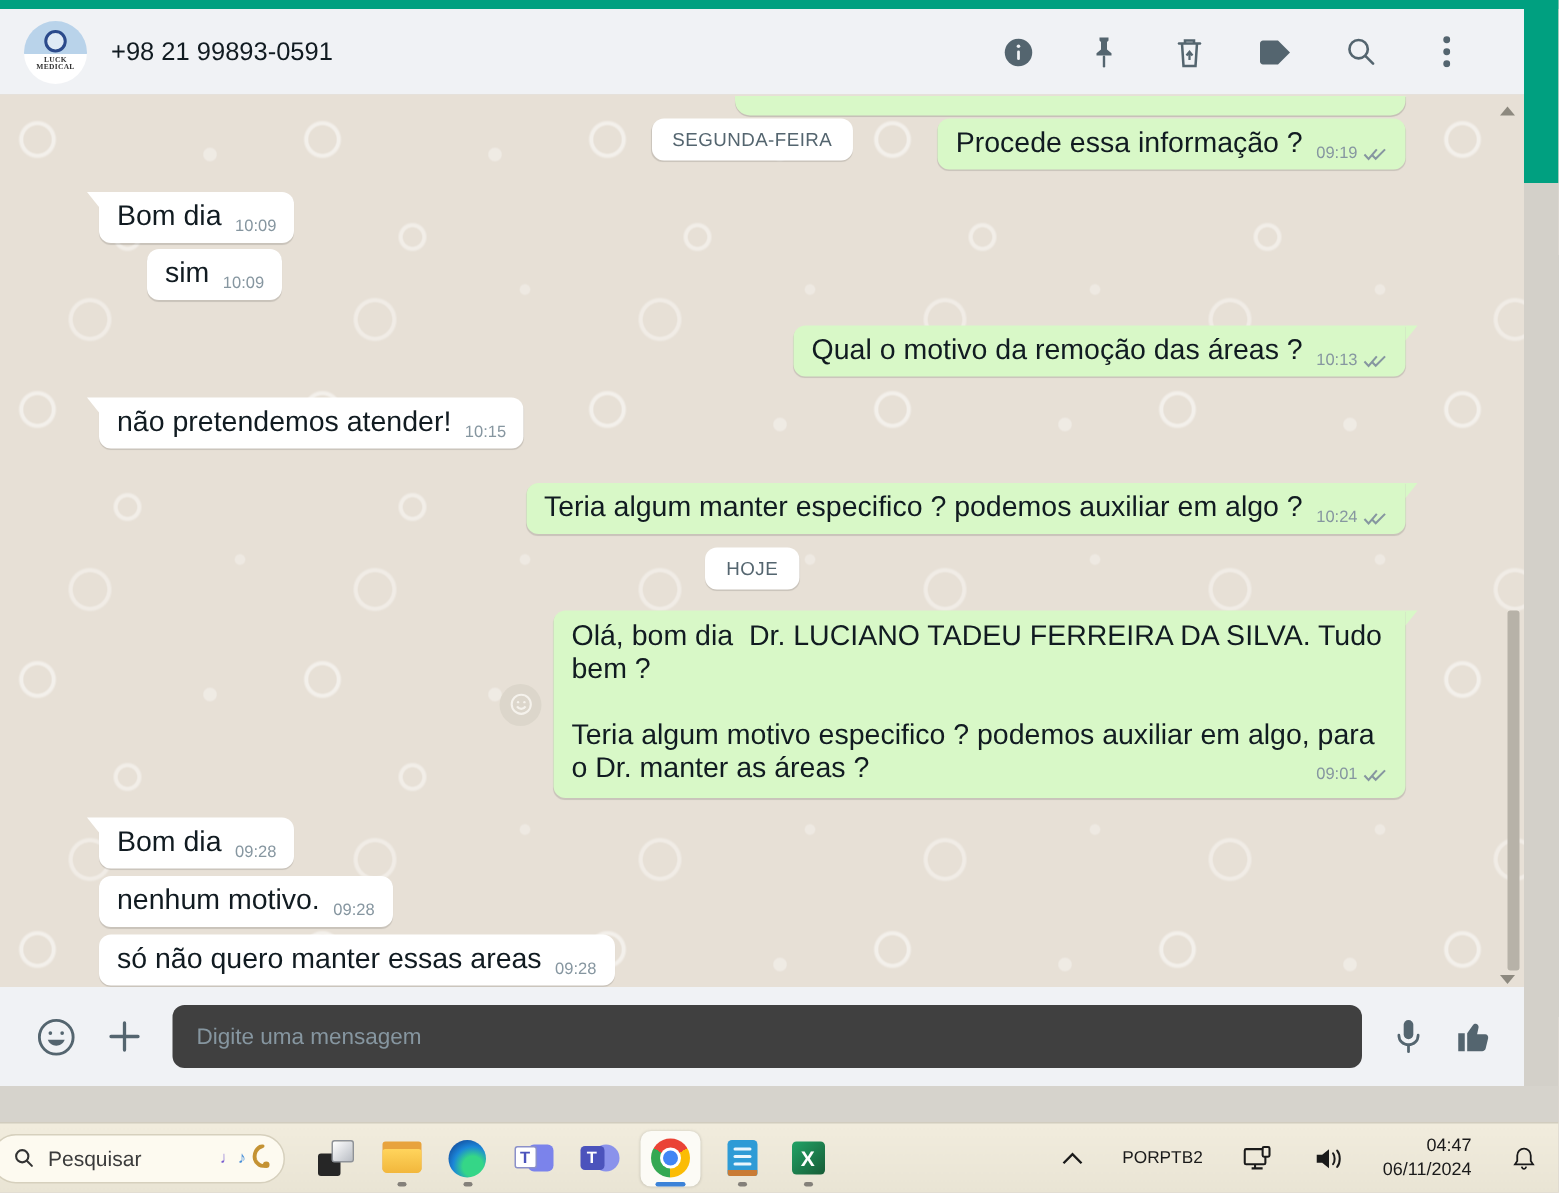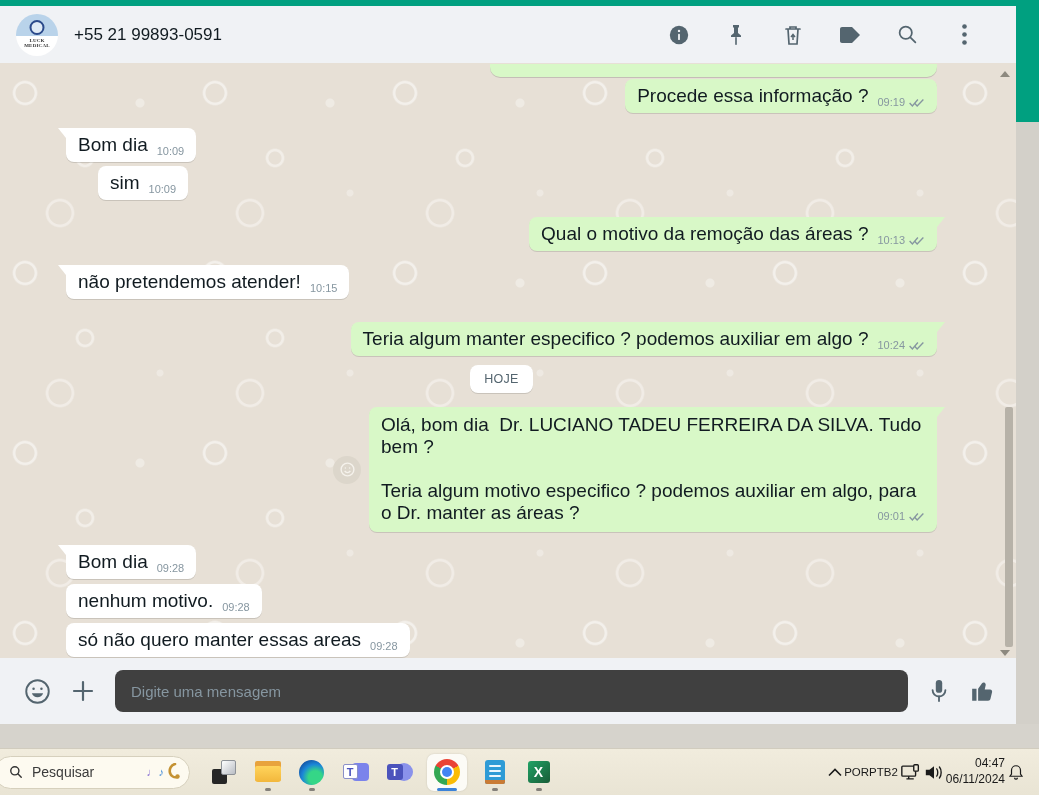--- a/index.html
+++ b/index.html
@@ -129,42 +129,42 @@
   .notepad i:nth-child(1){ top:5px; } .notepad i:nth-child(2){ top:10px; } .notepad i:nth-child(3){ top:15px; }
   .notepad .band { position:absolute; left:0; right:0; bottom:0; height:4px; background:#c97b35; }
   .excel { width:22px; height:22px; border-radius:3px; background:linear-gradient(135deg,#21a366,#185c37);
     color:#fff; font-weight:bold; font-size:14px; display:flex; align-items:center; justify-content:center; }
   .folder { position:relative; width:26px; height:22px; }
   .folder .back { position:absolute; left:0; top:0; width:26px; height:20px; border-radius:2px;
     background:#e8a33d; }
   .folder .front { position:absolute; left:0; top:5px; width:26px; height:16px; border-radius:2px 2px 3px 3px;
     background:linear-gradient(#ffd45c,#f2b73c); }
 
-  .tray { margin-left:auto; display:flex; align-items:center; gap:2px; padding-right:14px; }
+  .tray { margin-left:auto; display:flex; align-items:center; gap:26px; padding-right:14px; }
   .tray-item { cursor:pointer; display:flex; align-items:center; justify-content:center; }
   .lang { text-align:center; font-size:11.5px; color:#1a1a1a; line-height:1.3; }
   .clock { text-align:right; font-size:12px; color:#1a1a1a; line-height:1.3; }
 
   svg { display:block; }
 </style>
 </head>
 <body>
 
 <div id="app">
 
   <div class="green-bar"></div>
   <div class="right-strip-green"></div>
   <div class="right-strip-gray"></div>
 
   <div class="chat-header">
     <div class="avatar">
       <div class="ring"></div>
       <div class="logo-text">LUCK MEDICAL</div>
     </div>
-    <div class="header-title">+55 21 99893-0591</div>
+    <div class="header-title">+98 21 99893-0591</div>
     <div class="header-icons">
       <div class="hicon">
         <svg width="22" height="22" viewBox="0 0 24 24">
             <circle cx="12" cy="12" r="10" fill="#54656f"></circle>
             <rect x="11" y="10.5" width="2" height="7" rx="1" fill="#f0f2f5"></rect>
             <circle cx="12" cy="7.5" r="1.3" fill="#f0f2f5"></circle>
           </svg>
       </div>
       <div class="hicon">
         <svg width="20" height="22" viewBox="0 0 20 22">
@@ -200,20 +200,21 @@
       </div>
     </div>
   </div>
 
   <div class="chat-area">
     <div class="msg-list">
         <div class="msg-row out" style="margin-top: 0px;">
           <div class="bubble-partial"></div>
         </div>
         <div class="msg-row out overlay" style="margin-top: 2px;">
+          <div class="chip overlay-chip">SEGUNDA-FEIRA</div>
           <div class="bubble out">
             <span class="msg-text">Procede essa informação ?</span>
             <span class="meta">
               <span class="t">09:19</span>
               <svg width="17" height="11" viewBox="0 0 18 12" fill="none" stroke="#8696a0" stroke-width="1.5">
                 <path d="M1.5 6.5l3 3.2L10.5 2.8"></path>
                 <path d="M7 6.9l2.7 2.8L16.5 2.8"></path>
               </svg>
             </span>
           </div>

